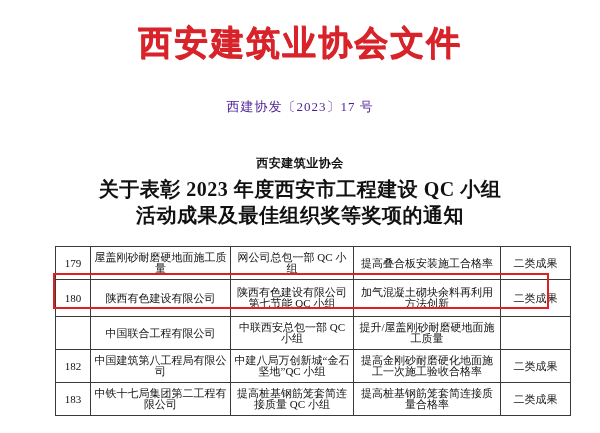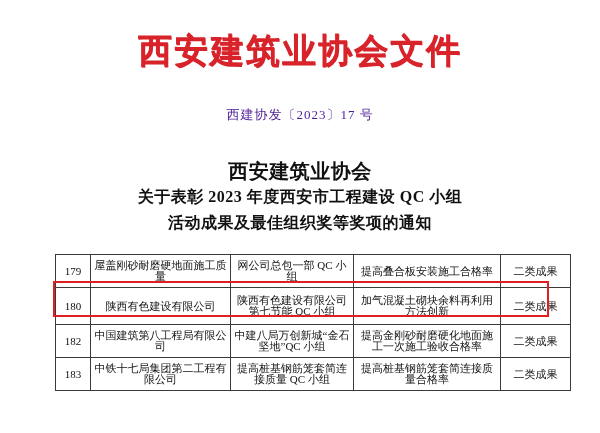--- a/index.html
+++ b/index.html
@@ -20,45 +20,45 @@
     background: #ffffff;
     box-sizing: border-box;
   }
   .doc-title {
     text-align: center;
     color: #d8232a;
     font-family: "Liberation Serif", serif;
     font-weight: bold;
     font-size: 34px;
     letter-spacing: 2px;
-    margin-top: 28px;
+    margin-top: 20px;
     text-shadow: 0.5px 0.5px 0 #d8232a;
   }
   .doc-number {
     text-align: center;
     color: #4c1d95;
     font-family: "Liberation Serif", serif;
     font-size: 13px;
     letter-spacing: 1px;
     margin-top: 32px;
   }
   .heading-block {
     margin-top: 34px;
     text-align: center;
     color: #111111;
     font-family: "Liberation Serif", serif;
     font-weight: bold;
   }
   .heading-line {
-    font-size: 16px;
+    font-size: 20px;
     line-height: 26px;
     letter-spacing: 0.5px;
   }
   .heading-line.org {
-    font-size: 20px;
+    font-size: 12px;
   }
   .table-wrap {
     margin: 18px 55px 0 55px;
     position: relative;
   }
   table.qc-table {
     border-collapse: collapse;
     width: 490px;
     table-layout: fixed;
     font-family: "Liberation Serif", serif;
@@ -122,20 +122,27 @@
           <td class="col-subject">提高叠合板安装施工合格率</td>
           <td class="col-result">二类成果</td>
         </tr>
         <tr class="highlight-row">
           <td class="col-num">180</td>
           <td class="col-unit">陕西有色建设有限公司</td>
           <td class="col-team">陕西有色建设有限公司第七节能 QC 小组</td>
           <td class="col-subject">加气混凝土砌块余料再利用方法创新</td>
           <td class="col-result">二类成果</td>
         </tr>
+        <tr class="clipped-row">
+          <td class="col-num"></td>
+          <td class="col-unit">中国联合工程有限公司</td>
+          <td class="col-team">中联西安总包一部 QC 小组</td>
+          <td class="col-subject">提升/屋盖刚砂耐磨硬地面施工质量</td>
+          <td class="col-result"></td>
+        </tr>
         <tr>
           <td class="col-num">182</td>
           <td class="col-unit">中国建筑第八工程局有限公司</td>
           <td class="col-team">中建八局万创新城“金石坚地”QC 小组</td>
           <td class="col-subject">提高金刚砂耐磨硬化地面施工一次施工验收合格率</td>
           <td class="col-result">二类成果</td>
         </tr>
         <tr>
           <td class="col-num">183</td>
           <td class="col-unit">中铁十七局集团第二工程有限公司</td>

